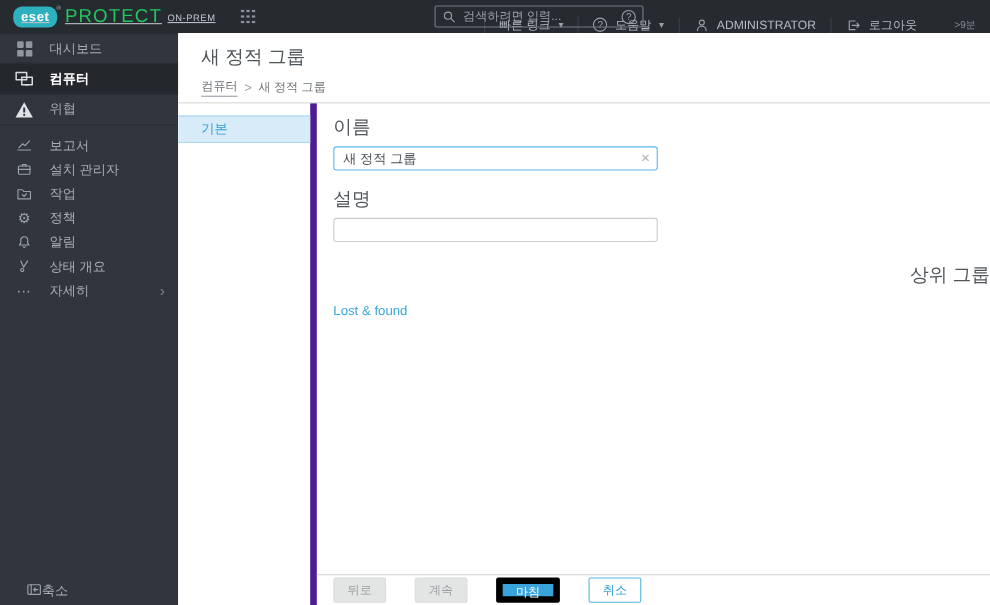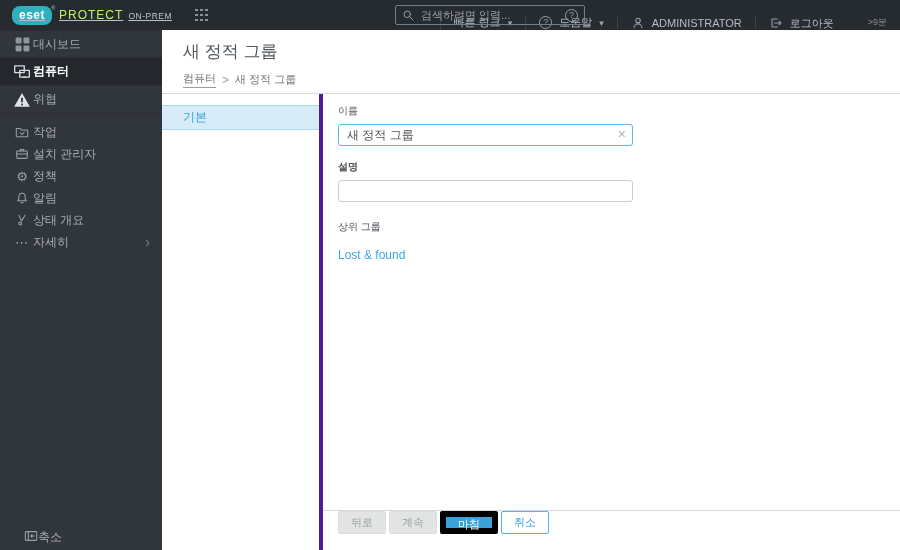--- a/index.html
+++ b/index.html
@@ -6,21 +6,21 @@
   html,body { width:900px; height:550px; overflow:hidden; }
   body { font-family:"Liberation Sans","DejaVu Sans",sans-serif; background:#fff; position:relative; font-size:12px; }
 
   
   .topbar { position:absolute; top:0; left:0; width:900px; height:30px; background:#262b30;
             display:flex; align-items:center; color:#b8bec4; }
   .brand { display:flex; align-items:center; padding-left:12px; gap:7px;text-decoration:underline; }
   .eset-badge { background:#2eb1bf; color:#fff; font-weight:bold; font-size:12px; line-height:1;
                 padding:3px 7px 4px; border-radius:8px; letter-spacing:0.5px; position:relative; }
   .eset-badge sup { font-size:6px; position:absolute; top:-1px; right:-4px; color:#8f969c; }
-  .product { color:#bef264; font-size:12px; letter-spacing:1px; }
+  .product { color:#22c55e; font-size:17px; letter-spacing:1px; }
   .edition { color:#c0c6cb; font-size:8.5px; letter-spacing:0.5px; margin-left:-2px; padding-top:2px; }
   .app-grid { width:13px; height:13px; margin-left:16px; cursor:pointer; position:relative; }
   .dots9 { position:absolute; left:0; top:0; width:2.6px; height:2.6px; background:#8b9197; color:#8b9197;
            box-shadow:5px 0,10px 0,0 5px,5px 5px,10px 5px,0 10px,5px 10px,10px 10px; }
 
   .search { position:absolute; left:395px; top:5px; width:190px; height:20px;
             border:1px solid #767c83; border-radius:2px; display:flex; align-items:center;
             padding:0 6px; gap:6px; }
   .search input { flex:1; background:transparent; border:none; outline:none; color:#c3c9cf;
                   font-size:11px; font-family:inherit; min-width:0; }
@@ -33,21 +33,21 @@
              font-size:11px; color:#b6bcc2; cursor:pointer; white-space:nowrap; }
   .caret { font-size:9px; color:#9aa0a6; }
   .logout-lines { display:flex; line-height:1.15; }
   .logout-lines .sub { font-size:9px; color:#878d93;margin-left:34px; }
   .tb-icon { stroke:#9aa0a6; fill:none; stroke-width:1.2; stroke-linecap:round; stroke-linejoin:round; }
 
   
   .sidebar { position:absolute; top:30px; left:0; width:162px; height:520px; background:#31363c; }
   .side-item { display:flex; align-items:center; padding-left:11px; color:#a7adb3; font-size:12px; cursor:pointer; }
   .side-item .ico { width:22px; display:flex; justify-content:center; align-items:center; flex:0 0 auto; }
-  .side-item .lbl { margin-left:0; }
+  .side-item .lbl { margin-left:12px; }
   .side-item.primary { height:28px; border-bottom:1px solid #2a2e33; }
   .side-item.first { border-top:1px solid #2a2e33; }
   .side-item.selected { background:#24282d; color:#fff; font-weight:bold; }
   .side-item.small { height:22px; }
   .side-item.small:first-of-type { margin-top:0; }
   .side-spacer { height:7px; }
   .side-item .chev { margin-left:auto; margin-right:12px; color:#7d838a; font-size:14px; }
   .side-collapse { position:absolute; bottom:0; left:13px; width:132px; height:26px; display:flex;
                    align-items:center; padding-left:11px; color:#a7adb3; cursor:pointer; }
   .s-ico { stroke:#9aa1a7; fill:none; stroke-width:1.2; stroke-linecap:round; stroke-linejoin:round; }
@@ -57,38 +57,38 @@
 
   
   .main { position:absolute; left:162px; top:30px; width:738px; height:520px; background:#fff; }
   .page-header { height:64px; border-bottom:1px solid #d8d8d8; padding:10px 0 0 21px; }
   .page-title { font-size:17px; color:#4e555b; font-weight:normal; }
   .breadcrumb { margin-top:8px; font-size:11px; color:#6f7579; display:flex; align-items:center; gap:6px; }
   .crumb-link { color:#6f7579; border-bottom:1px solid #969da3; padding-bottom:1px; cursor:pointer; }
   .crumb-sep { color:#9aa0a6; font-size:12px; }
 
   .content { display:flex; height:456px; }
-  .steps { width:161px; border-right:4px solid #4c1d95; padding-top:11px; flex:0 0 auto; }
+  .steps { width:126px; border-right:6px solid #4c1d95; padding-top:11px; flex:0 0 auto; }
   .step { height:25px; display:flex; align-items:center; padding-left:21px; font-size:12px; cursor:pointer; }
   .step.selected { background:#d7ebf8; color:#2f9fd8; border-top:1px solid #aad8f2; border-bottom:1px solid #aad8f2; }
 
   .form-col { flex:1; display:flex; flex-direction:column; }
   .form-area { flex:1; padding:10px 0 0 15px; }
-  .field-label { font-size:10px; color:#51565b; margin-bottom:6px; }
+  .field-label { font-size:17px; color:#51565b; margin-bottom:6px; }
   .input-wrap { position:relative; width:295px; }
   input.text { width:295px; height:22px; border:1px solid #c9ced2; border-radius:3px; padding:0 24px 0 8px;
                font-size:12px; color:#4a5055; font-family:inherit; outline:none; background:#fff; }
   input.text.focused { border-color:#5cb8ea; }
   .clear-x { position:absolute; right:7px; top:2px; color:#aab0b6; font-size:14px; cursor:pointer; }
-  .mt { margin-top:14px;font-weight:bold; }
-  .mt-lg { margin-top:18px; }
+  .mt { margin-top:14px; }
+  .mt-lg { margin-top:18px;text-align:right; }
   .parent-link { display:inline-block; margin-top:8px; color:#3aa7dd; font-size:12px; cursor:pointer; }
 
-  .form-footer { height:40px; border-top:1px solid #d8d8d8; display:flex; align-items:flex-start;
-                 padding-left:15px; gap:3px; }
+  .form-footer { height:28px; border-top:1px solid #d8d8d8; display:flex; align-items:center;
+                 padding-left:15px; gap:26px; }
   .btn { height:23px; padding:0 12px; font-size:11px; border-radius:2px; font-family:inherit; cursor:pointer; }
   .btn.disabled { background:#e3e4e4; color:#9b9ea1; border:1px solid #dbdcdd; cursor:default; }
   .btn.primary { background:#3aa3dc; color:#fff; border:6px solid #000000; }
   .btn.outline { background:#fff; color:#2f9fd8; border:1px solid #55b4e7; }
 </style>
 </head>
 <body>
 
 <div class="topbar">
   <div class="brand">
@@ -170,35 +170,44 @@
         </svg>
     </span>
     <span class="lbl">위협</span>
   </div>
 
   <div class="side-spacer"></div>
 
   <div class="side-item small">
     <span class="ico">
       <svg class="s-ico" width="14" height="14" viewBox="0 0 16 16">
-          <path d="M1.5 4 h4.5 l1.5 1.8 h7 v7.7 h-13 z"></path>
-          <path d="M6 9 l2 2 l2.5-3"></path>
-        </svg>
-    </span>
-    <span class="lbl">작업</span>
+          <path d="M1.5 13 H14.5"></path>
+          <path d="M2.5 10.5 L6.5 6.5 L9 8.5 L13.5 3.5"></path>
+        </svg>
+    </span>
+    <span class="lbl">보고서</span>
   </div>
   <div class="side-item small">
     <span class="ico">
       <svg class="s-ico" width="14" height="14" viewBox="0 0 16 16">
           <rect x="2" y="4.5" width="12" height="8.5" rx="1"></rect>
           <path d="M6 4.5 V3 h4 v1.5"></path>
           <line x1="2" y1="8" x2="14" y2="8"></line>
         </svg>
     </span>
     <span class="lbl">설치 관리자</span>
+  </div>
+  <div class="side-item small">
+    <span class="ico">
+      <svg class="s-ico" width="14" height="14" viewBox="0 0 16 16">
+          <path d="M1.5 4 h4.5 l1.5 1.8 h7 v7.7 h-13 z"></path>
+          <path d="M6 9 l2 2 l2.5-3"></path>
+        </svg>
+    </span>
+    <span class="lbl">작업</span>
   </div>
   <div class="side-item small">
     <span class="ico">
         <span class="gear-glyph">⚙</span>
       </span>
     <span class="lbl">정책</span>
   </div>
   <div class="side-item small">
     <span class="ico">
       <svg class="s-ico" width="14" height="14" viewBox="0 0 16 16">

